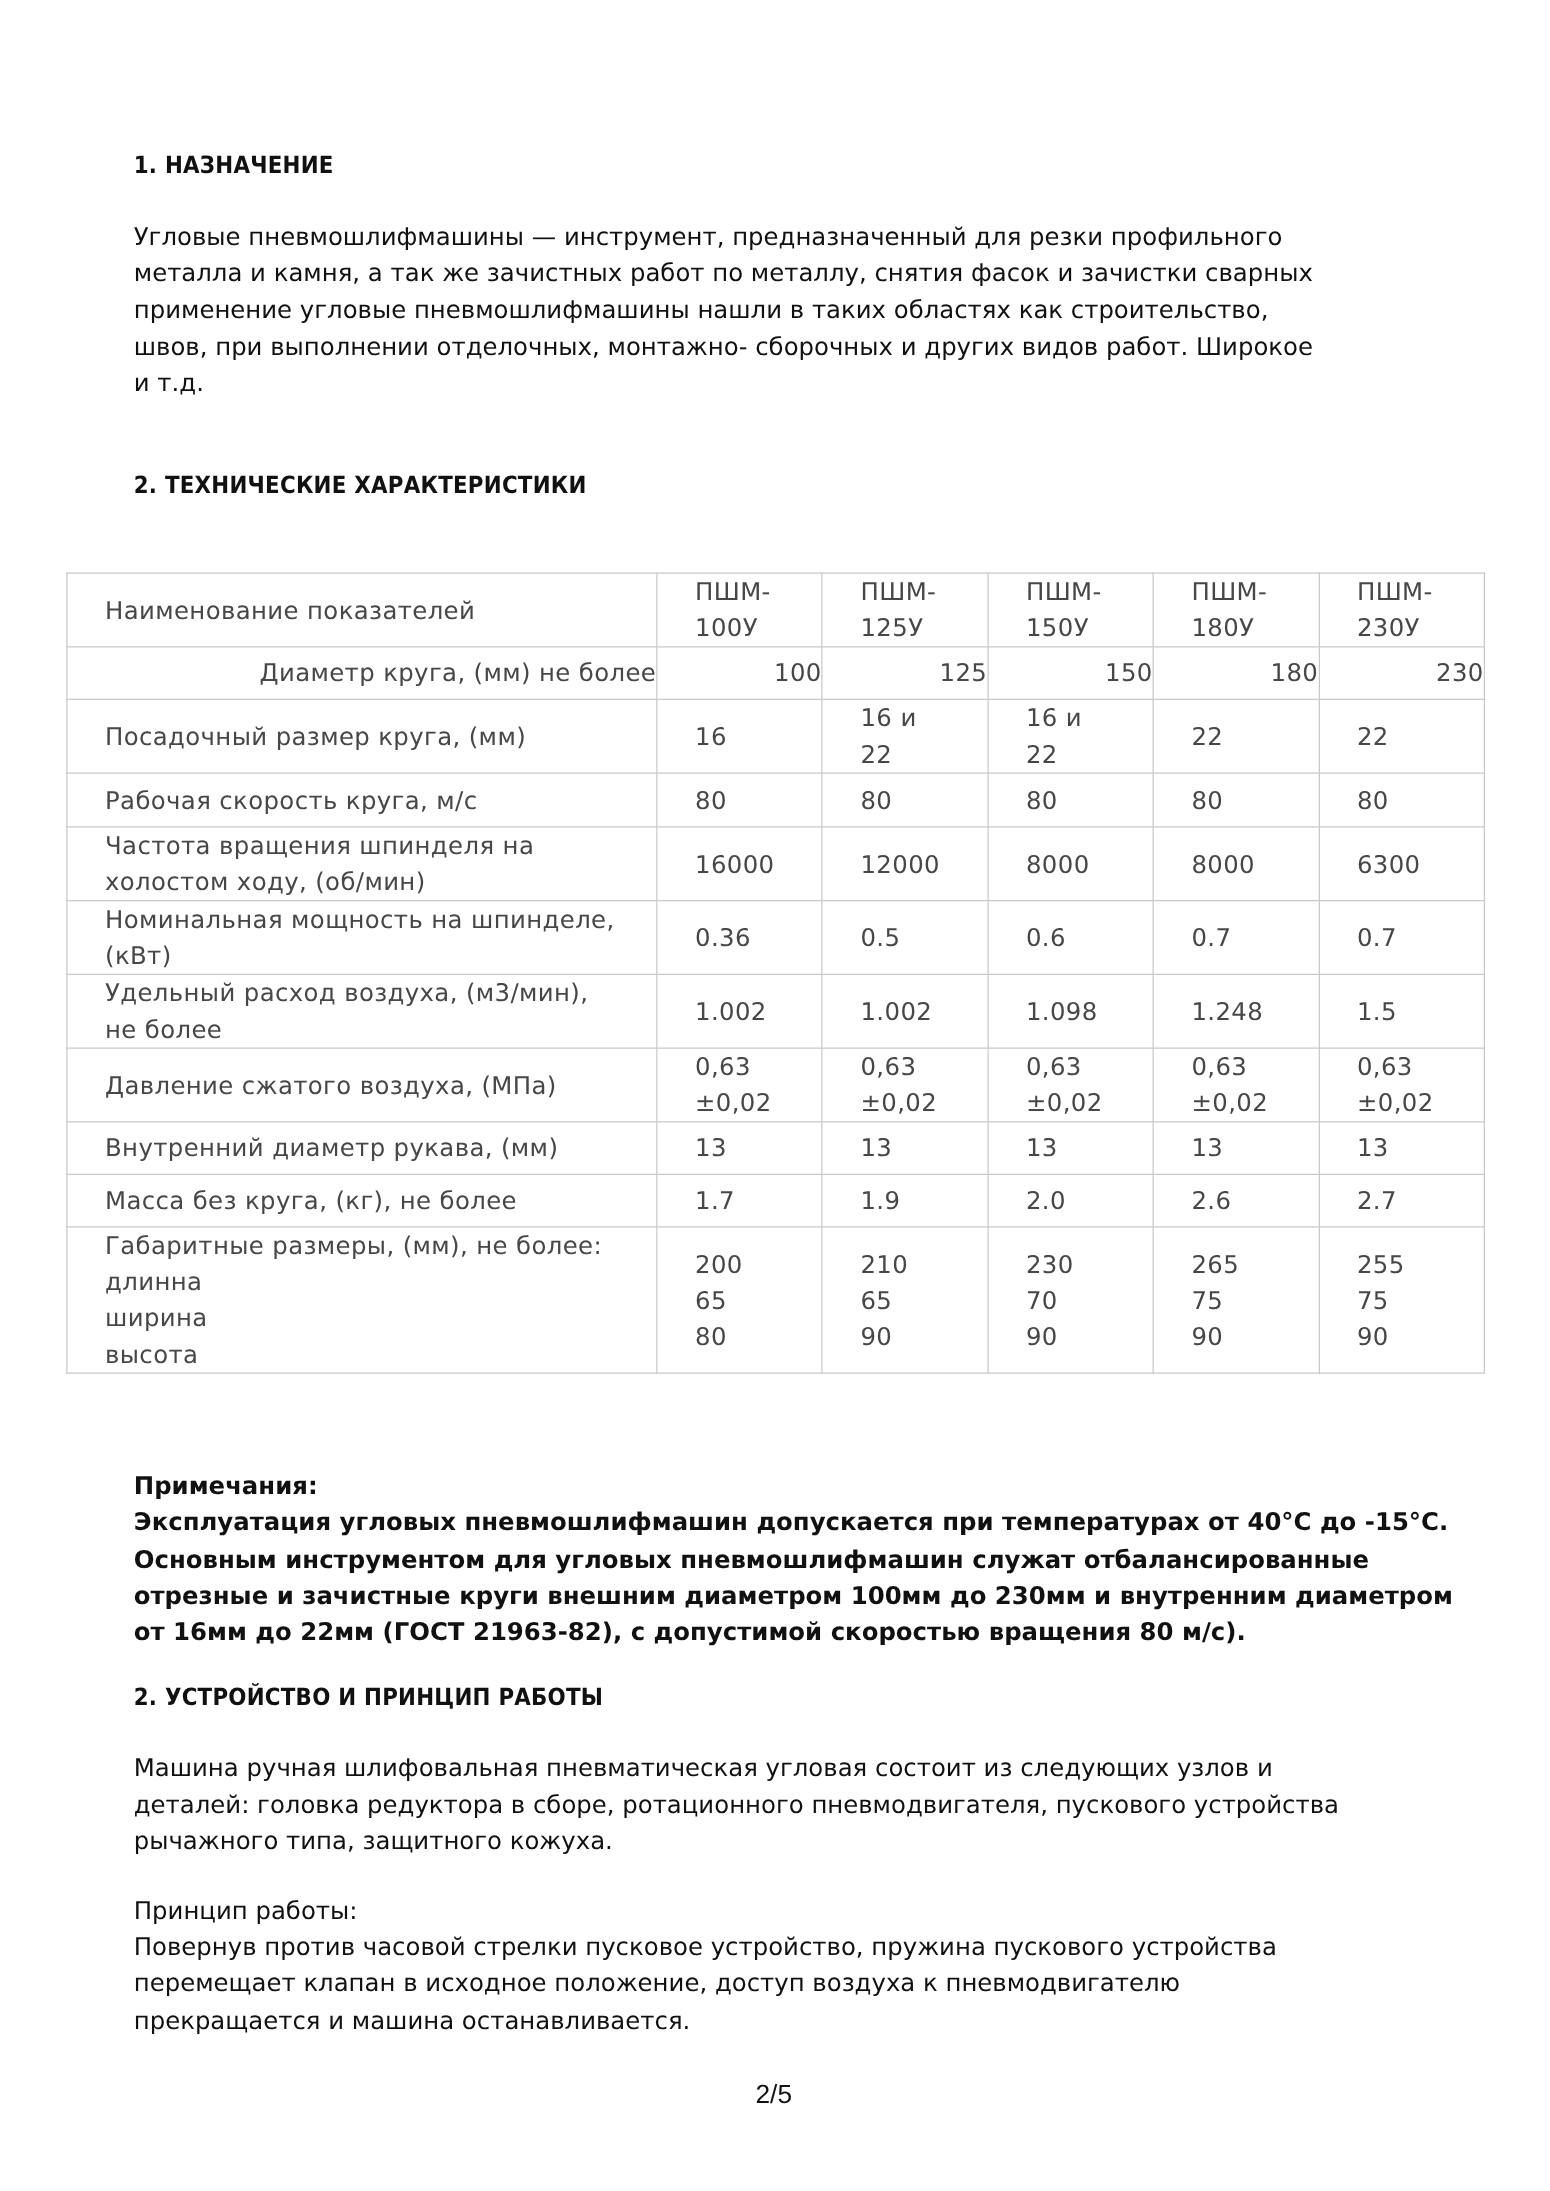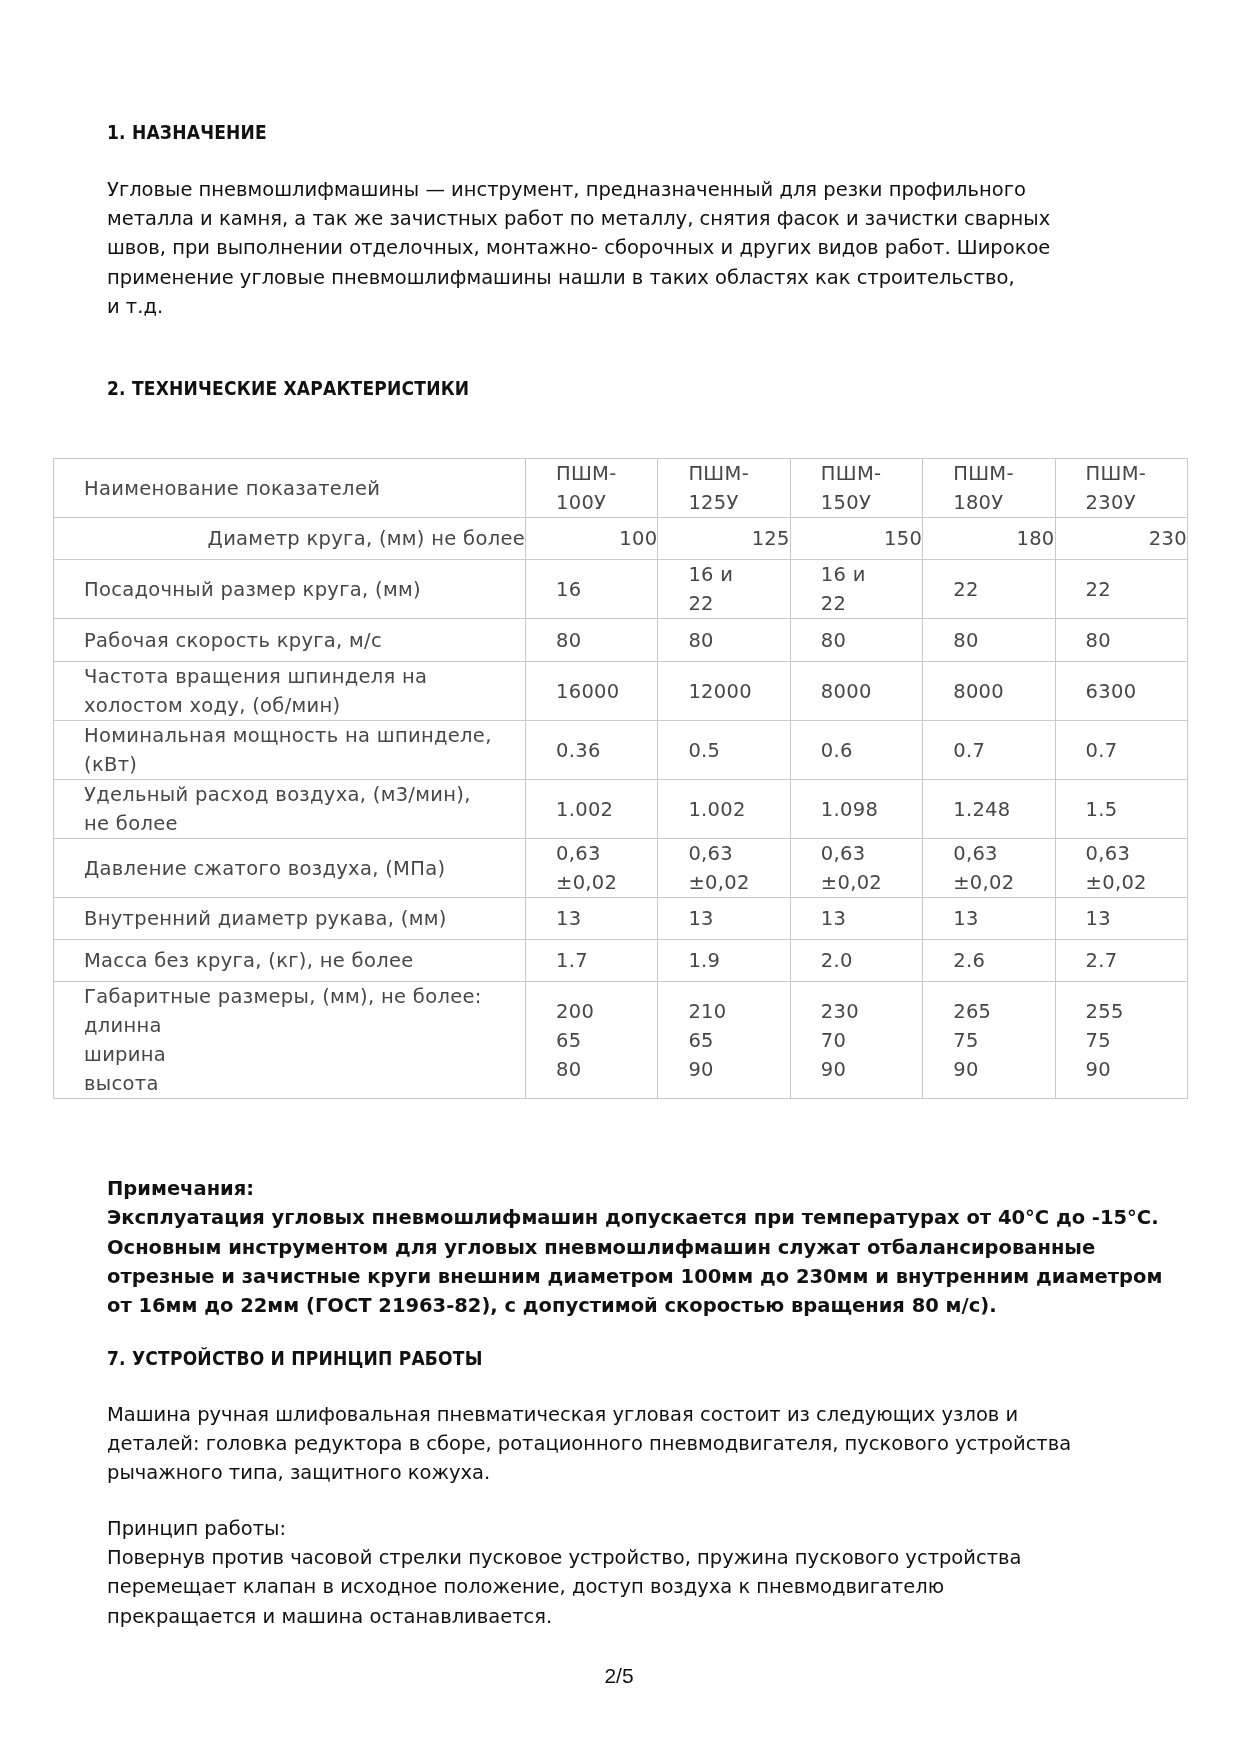--- a/index.html
+++ b/index.html
@@ -23,22 +23,22 @@
   .pagenum { left:0; width:1240px; top:1664px; text-align:center; font-family:"Liberation Sans", sans-serif; font-size:21px; color:#111; }
   .pagenum span { position:relative; left:-1px;margin-top:14px; }
 </style>
 </head>
 <body>
 
 <div class="abs heading" style="top:118px;">1. НАЗНАЧЕНИЕ</div>
 <div class="abs para" style="top:175px;">
   <span class="line">Угловые пневмошлифмашины — инструмент, предназначенный для резки профильного</span>
   <span class="line">металла и камня, а так же зачистных работ по металлу, снятия фасок и зачистки сварных</span>
+  <span class="line">применение угловые пневмошлифмашины нашли в таких областях как строительство,</span>
   <span class="line">швов, при выполнении отделочных, монтажно- сборочных и других видов работ. Широкое</span>
-  <span class="line">применение угловые пневмошлифмашины нашли в таких областях как строительство,</span>
   <span class="line">и т.д.</span>
 </div>
 
 <div class="abs heading" style="top:374px;">2. ТЕХНИЧЕСКИЕ ХАРАКТЕРИСТИКИ</div>
 
 <table class="spec">
   <colgroup>
     <col class="c0">
       <col class="cx">
       <col class="cx">
@@ -227,21 +227,21 @@
   </table>
 
 <div class="abs notes" style="top:1174px;">
   <span class="line">Примечания:</span>
   <span class="line">Эксплуатация угловых пневмошлифмашин допускается при температурах от 40°С до -15°С.</span>
   <span class="line">Основным инструментом для угловых пневмошлифмашин служат отбалансированные</span>
   <span class="line">отрезные и зачистные круги внешним диаметром 100мм до 230мм и внутренним диаметром</span>
   <span class="line">от 16мм до 22мм (ГОСТ 21963-82), с допустимой скоростью вращения 80 м/с).</span>
 </div>
 
-<div class="abs heading" style="top:1344px;">7. УСТРОЙСТВО И ПРИНЦИП РАБОТЫ</div>
+<div class="abs heading" style="top:1344px;">2. УСТРОЙСТВО И ПРИНЦИП РАБОТЫ</div>
 <div class="abs para" style="top:1400px;">
   <span class="line">Машина ручная шлифовальная пневматическая угловая состоит из следующих узлов и</span>
   <span class="line">деталей: головка редуктора в сборе, ротационного пневмодвигателя, пускового устройства</span>
   <span class="line">рычажного типа, защитного кожуха.</span>
 </div>
 <div class="abs para" style="top:1514px;">
   <span class="line">Принцип работы:</span>
   <span class="line">Повернув против часовой стрелки пусковое устройство, пружина пускового устройства</span>
   <span class="line">перемещает клапан в исходное положение, доступ воздуха к пневмодвигателю</span>
   <span class="line">прекращается и машина останавливается.</span>

